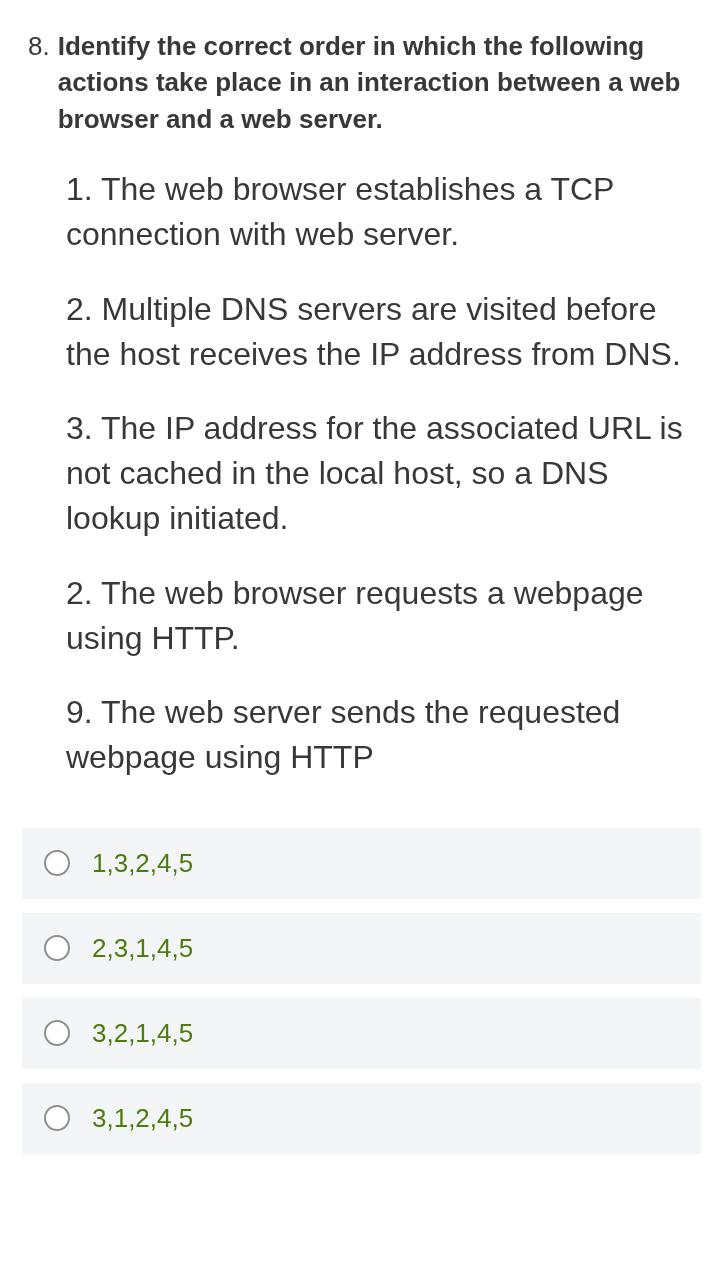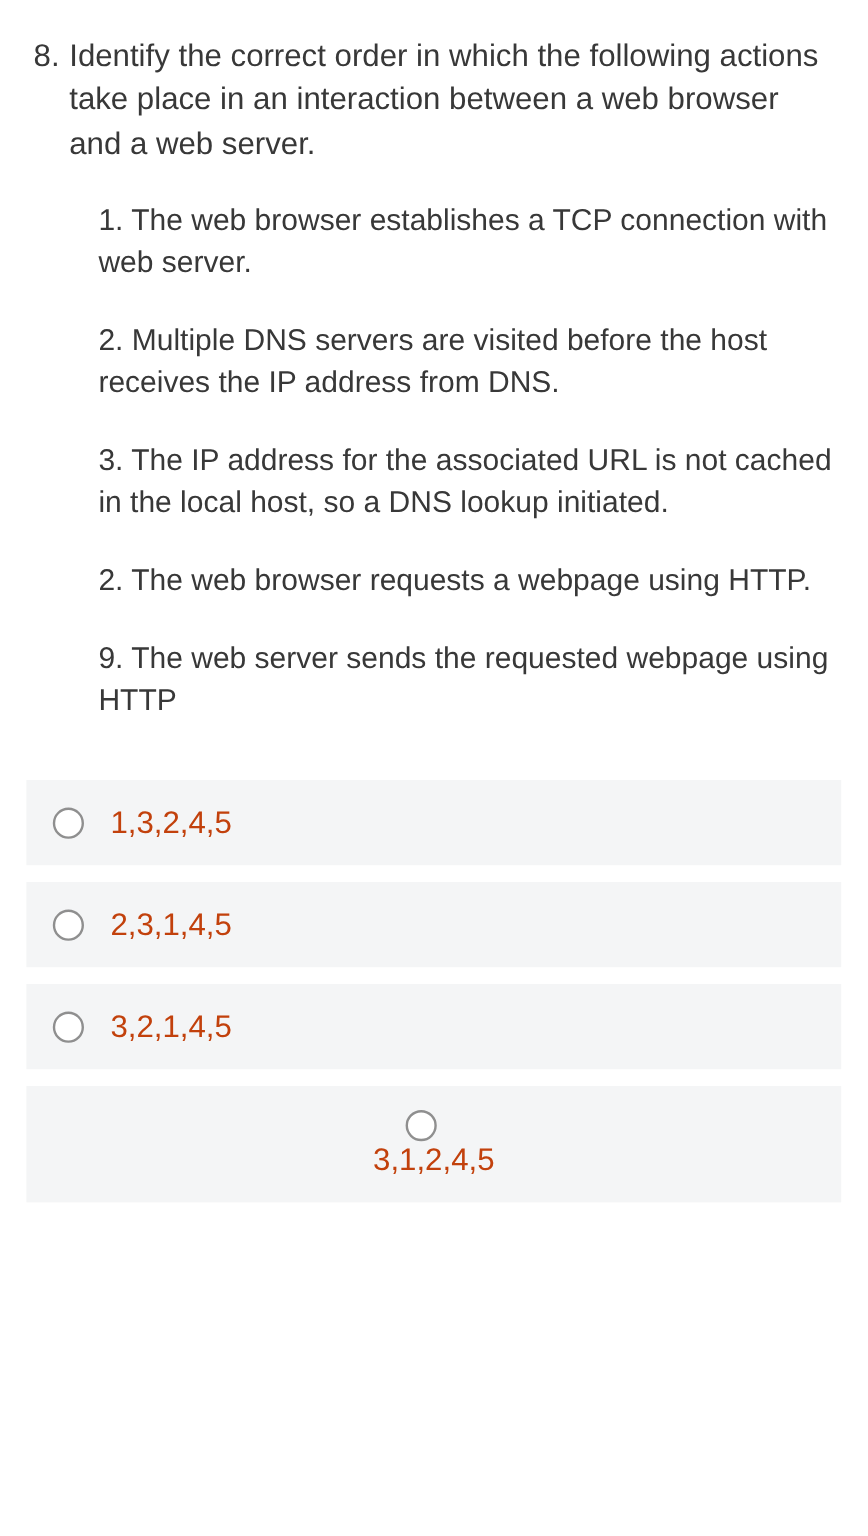--- a/index.html
+++ b/index.html
@@ -18,55 +18,56 @@
     align-items: flex-start;
     font-size: 26px;
     line-height: 1.4;
   }
   .q-num {
     flex: 0 0 auto;
     padding-right: 8px;
   }
   .q-text {
     flex: 1 1 auto;
+    font-weight: bold;
   }
   .stem-indent {
-    margin-left: 54px;
-    font-size: 25px;
+    margin-left: 38px;
+    font-size: 32px;
     line-height: 1.4;
   }
   .para {
     margin-top: 30px;
   }
   .italic { }
   .options {
     margin-top: 48px;
     padding: 0 22px;
   }
   .option {
     background: #f4f5f6;
     margin-bottom: 14px;
     padding: 20px 22px;
     display: flex;
     align-items: center;
     cursor: pointer;
   }
-  .option:last-child { margin-bottom: 0; flex-direction: column; }
+  .option:last-child { margin-bottom: 0; }
   .radio {
     width: 26px;
     height: 26px;
     border: 2px solid #8f8f8f;
     border-radius: 50%;
     flex: 0 0 auto;
     margin-right: 22px;
     background: #ffffff;
   }
   .opt-label {
     font-size: 26px;
-    color: #c2410c;
+    color: #4d7c0f;
   }
 </style>
 </head>
 <body>
 
 <div class="question-block">
   <div class="q-row">
     <div class="q-num">8.</div>
     <div class="q-text">Identify the correct order in which the following actions take place in an interaction between a web browser and a web server.</div>
   </div>

